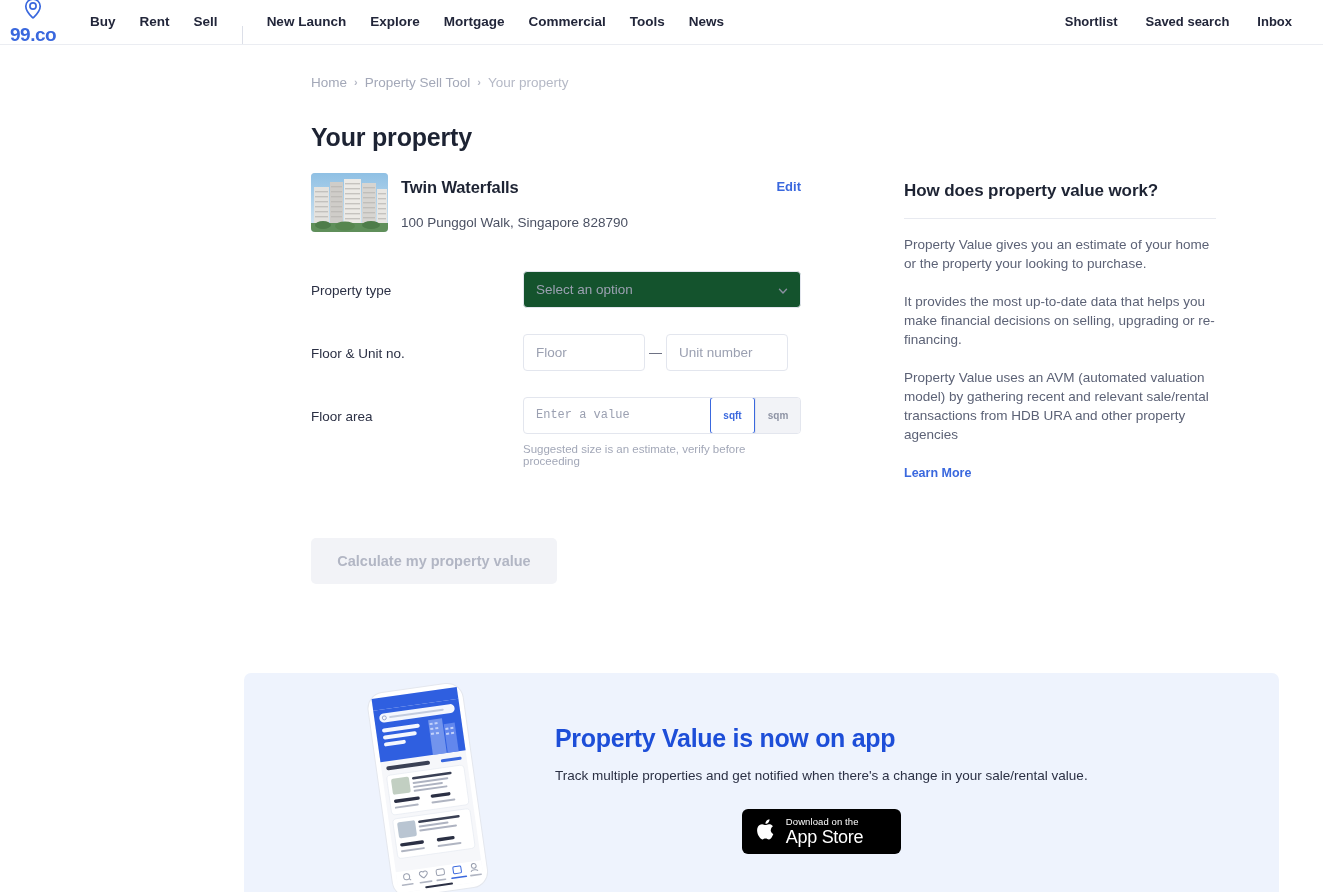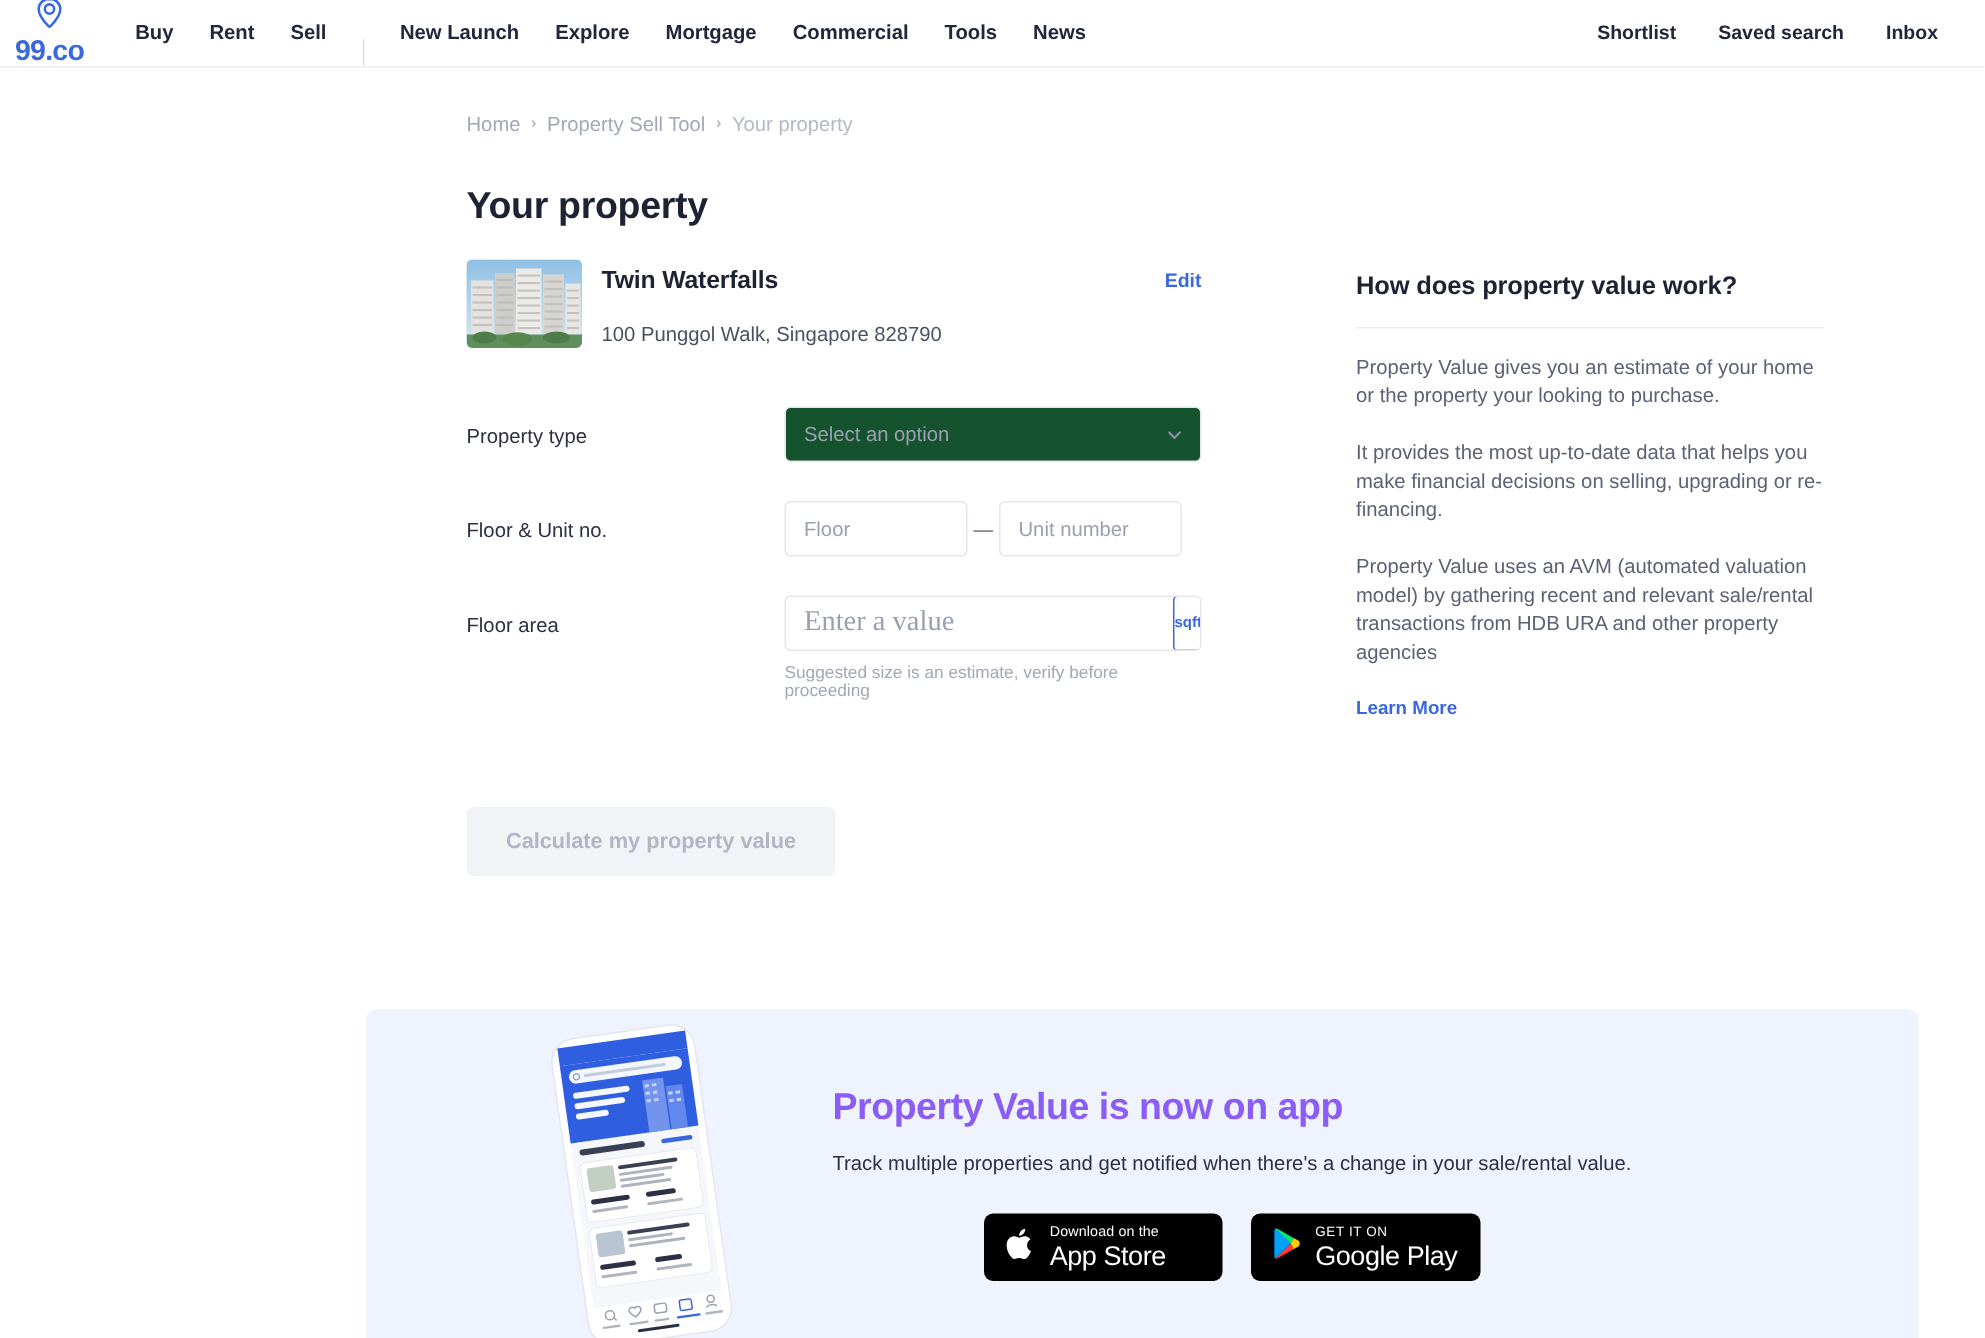--- a/index.html
+++ b/index.html
@@ -201,22 +201,22 @@
     border: 1px solid #e3e6ee;
     border-radius: 4px;
     overflow: hidden;
     background: #fff;
   }
   .area-input {
     flex: 1;
     border: none;
     outline: none;
     padding: 0 12px;
-    font-family: Liberation Serif, serif;
-    font-size: 19px;
+    font-family: Liberation Mono, monospace;
+    font-size: 12px;
     color: #0c4a6e;
     background: transparent;
   }
   .area-input::placeholder { color: #9ba0b1; }
   .unit-btn {
     width: 45px;
     display: flex;
     align-items: center;
     justify-content: center;
     font-size: 10px;
@@ -302,21 +302,21 @@
     position: absolute;
     left: 100px;
     top: 8px;
     width: 170px;
     height: 250px;
   }
   .banner-text { position: absolute; left: 311px; top: 51px; }
   .banner-title {
     font-size: 25px;
     font-weight: 700;
-    color: #8b5cf6;
+    color: #1d4ed8;
     letter-spacing: -0.3px;
   }
   .banner-sub {
     font-size: 13.5px;
     color: #2b3044;
     margin-top: 15px;
   }
   .store-row {
     display: flex;
     gap: 19px;
@@ -593,31 +593,17 @@
               <path d="M16.9 14.7c0-3 2.4-4.4 2.5-4.5-1.4-2-3.5-2.3-4.2-2.3-1.8-.2-3.5 1-4.4 1-0.9 0-2.3-1-3.8-1-2 0-3.8 1.1-4.8 2.9-2 3.5-.5 8.7 1.5 11.6 1 1.4 2.1 3 3.6 2.9 1.4-.1 2-.9 3.7-.9 1.7 0 2.2.9 3.7.9 1.5 0 2.5-1.4 3.5-2.8 1.1-1.6 1.5-3.2 1.6-3.3-.1 0-3-1.2-3-4.5z" fill="#fff"></path>
               <path d="M14.2 5.9c.8-1 1.3-2.3 1.2-3.7-1.2.1-2.6.8-3.4 1.8-.7.9-1.4 2.2-1.2 3.5 1.3.1 2.6-.7 3.4-1.6z" fill="#fff"></path>
             </svg>
           </span>
           <span class="store-lines">
             <span class="store-small">Download on the</span>
             <span class="store-big">App Store</span>
           </span>
         </div>
 
-        <div class="store-btn google">
-          <span>
-            <svg viewBox="0 0 24 26" width="20" height="22">
-              <path d="M2.5 1.2 L14.8 13 L2.5 24.8 C2.1 24.5 1.9 24 1.9 23.3 V2.7 C1.9 2 2.1 1.5 2.5 1.2 Z" fill="#00a0ff"></path>
-              <path d="M2.5 1.2 C2.9 0.8 3.6 0.8 4.3 1.2 L17.3 8.5 L14.8 13 Z" fill="#00e676"></path>
-              <path d="M17.3 8.5 L21.3 10.8 C22.5 11.5 22.5 14.5 21.3 15.2 L17.3 17.5 L14.8 13 Z" fill="#ffce00"></path>
-              <path d="M2.5 24.8 L14.8 13 L17.3 17.5 L4.3 24.8 C3.6 25.2 2.9 25.2 2.5 24.8 Z" fill="#ff3a44"></path>
-            </svg>
-          </span>
-          <span class="store-lines">
-            <span class="store-small caps">GET IT ON</span>
-            <span class="store-big">Google Play</span>
-          </span>
-        </div>
 
       </div>
     </div>
   </div>
 </div>
 
 </body></html>

